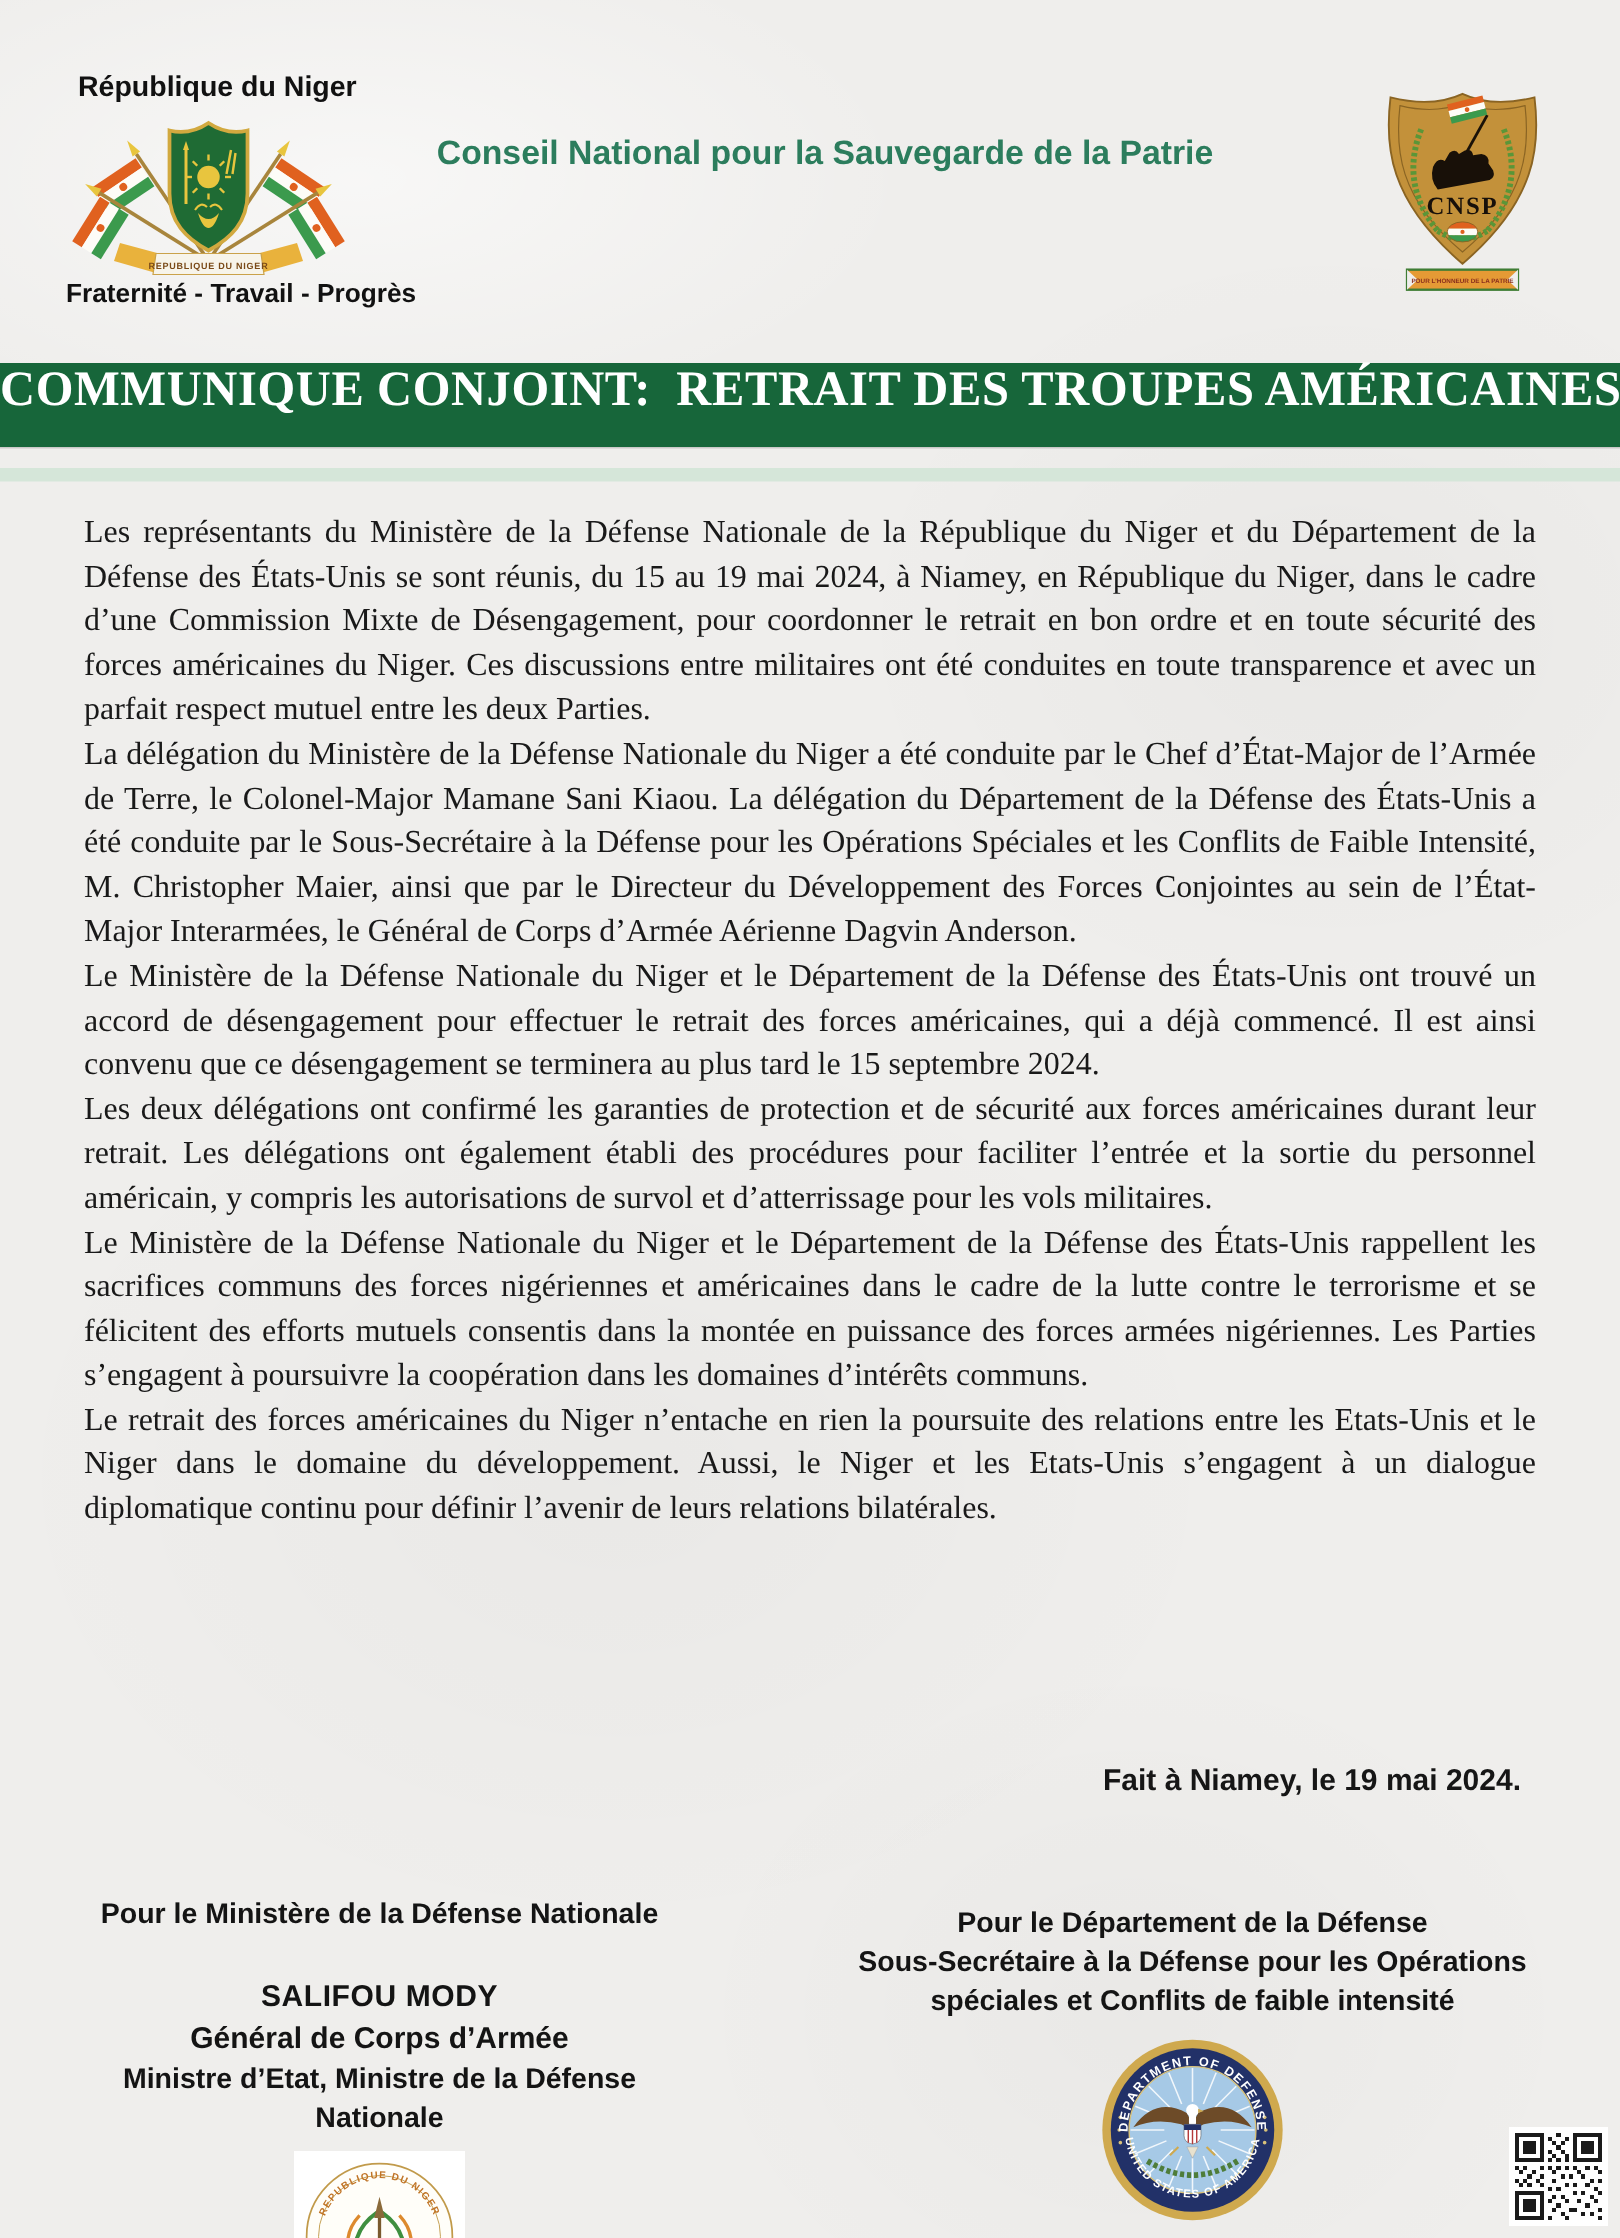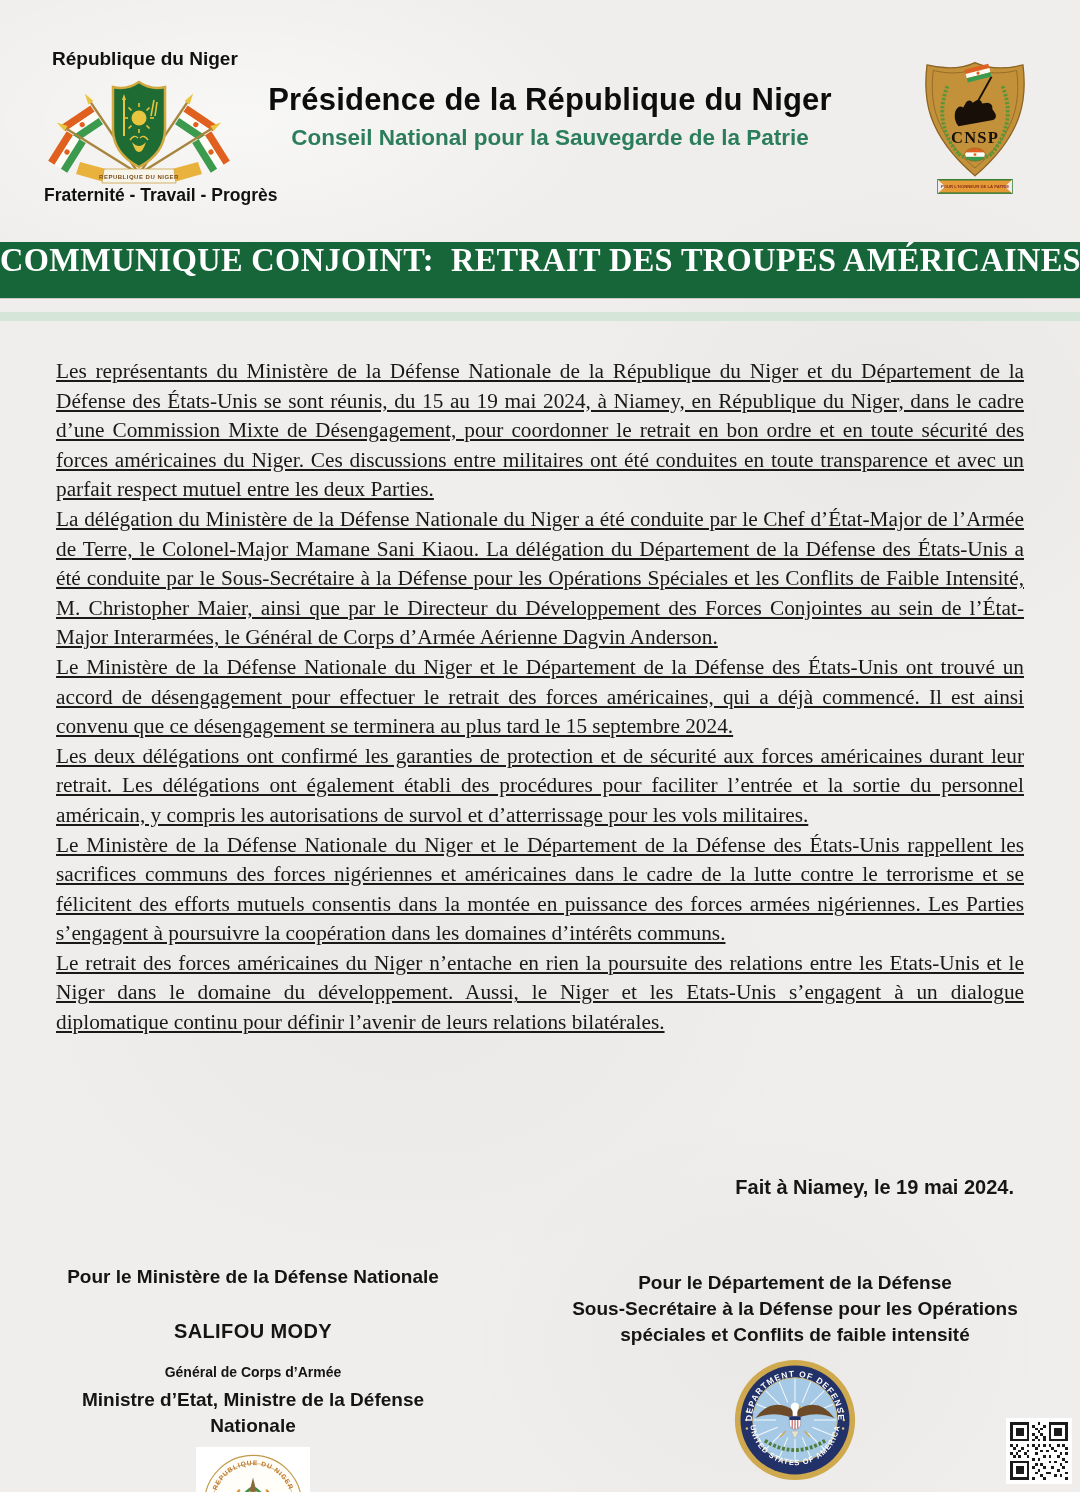--- a/index.html
+++ b/index.html
@@ -32,35 +32,34 @@
   }
   .title-banner span{
     white-space:pre;
     font-family:"Liberation Serif",serif;font-weight:700;
     font-size:33px;color:#ffffff;letter-spacing:0.4px;
     transform:scaleX(0.98);
   }
   .banner-strip{position:absolute;left:0;top:312px;width:1080px;height:9px;background:#d5e6d9;}
   
   .doc-body{
-    position:absolute;left:56px;top:357px;width:968px;
+    position:absolute;left:56px;top:340px;width:968px;
     font-family:"Liberation Serif",serif;
     font-size:21.3px;line-height:29.6px;color:#191919;
     text-align:justify;
-    text-decoration:underline;
   }
   .doc-body p{margin:0;}
   
   .dateline{position:absolute;right:66px;top:1176px;font-size:20px;font-weight:700;color:#161616;}
   .sig{position:absolute;text-align:center;}
   .sig-left{left:28px;top:1230px;width:450px;}
   .sig-right{left:552px;top:1236px;width:486px;}
   .sig-heading{font-size:19px;font-weight:700;color:#141414;margin-top:36px;}
   .sig-name{margin-top:32px;font-size:20px;font-weight:700;letter-spacing:0.4px;color:#141414;}
-  .sig-rank{margin-top:16px;font-size:14px;font-weight:700;line-height:26px;color:#141414;}
+  .sig-rank{margin-top:3px;font-size:20px;font-weight:700;line-height:26px;color:#141414;}
   .sig-title{margin-top:2px;font-size:19px;font-weight:700;line-height:26px;color:#141414;margin-left:auto;margin-right:auto;}
   .sig-left .sig-title{max-width:372px;}
   .sig-right .sig-title{max-width:470px;}
   .seal-box{display:inline-block;background:#ffffff;padding:4px;margin-top:8px;line-height:0;}
   .dod-wrap{display:inline-block;margin-top:10px;line-height:0;}
   .qr{position:absolute;left:1006px;top:1418px;background:#ffffff;padding:4px;line-height:0;}
 </style>
 </head>
 <body>
 
@@ -130,21 +129,20 @@
       <polygon points="36,96 62,103 60,116 32,108" fill="#e9b23c"></polygon>
       <polygon points="154,96 128,103 130,116 158,108" fill="#e9b23c"></polygon>
       <polygon points="60,103 130,103 132,117 58,117" fill="#f7f4ea" stroke="#caa24a" stroke-width="0.8"></polygon>
       <text x="95" y="113" text-anchor="middle" font-size="6" font-weight="bold" fill="#7a4a18" letter-spacing="0.5">REPUBLIQUE DU NIGER</text>
     </svg>
   </div>
 
   <div class="motto-label">Fraternité - Travail - Progrès</div>
 
   <div class="center-head">
-    <div class="presidency-title">Présidence de la République du Niger</div>
     <div class="council-subtitle">Conseil National pour la Sauvegarde de la Patrie</div>
   </div>
 
   <div class="cnsp">
     <svg width="118" height="150" viewBox="0 0 150 190">
       <path d="M75 8 C92 16 112 17 136 11 C141 52 138 98 75 152 C12 98 9 52 14 11 C38 17 58 16 75 8 Z" fill="#c3913a" stroke="#8a6423" stroke-width="1.6"></path>
       <path d="M75 16 C90 22 108 23 128 18 C132 54 130 96 75 142 C20 96 18 54 22 18 C42 23 60 22 75 16 Z" fill="none" stroke="#8a6423" stroke-width="1"></path>
 
       <g stroke="#5a9638" stroke-width="5" fill="none" stroke-dasharray="3 2.2">
         <path d="M40 38 C28 68 32 98 54 124"></path>

